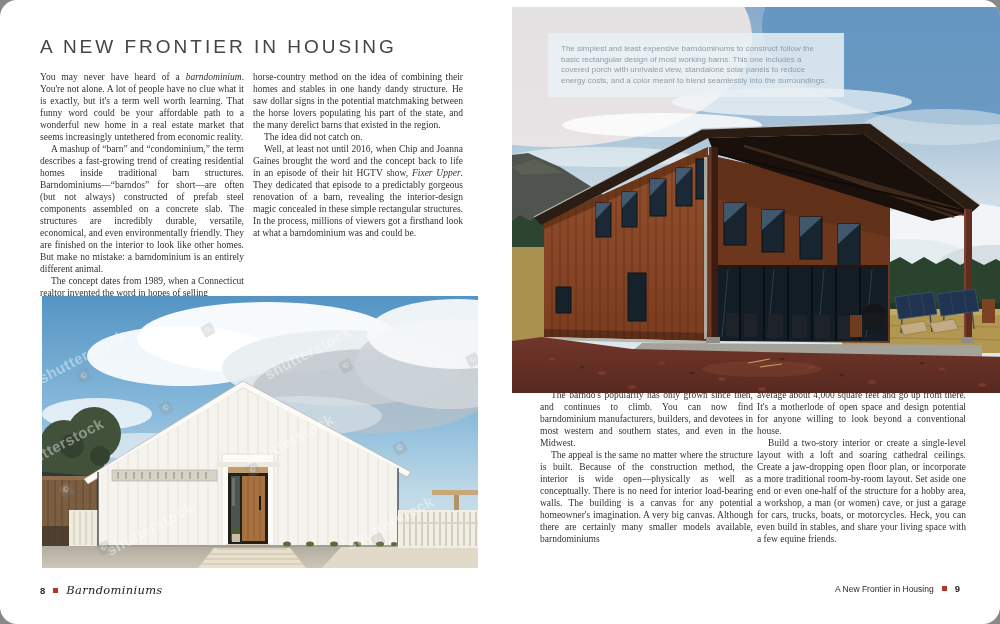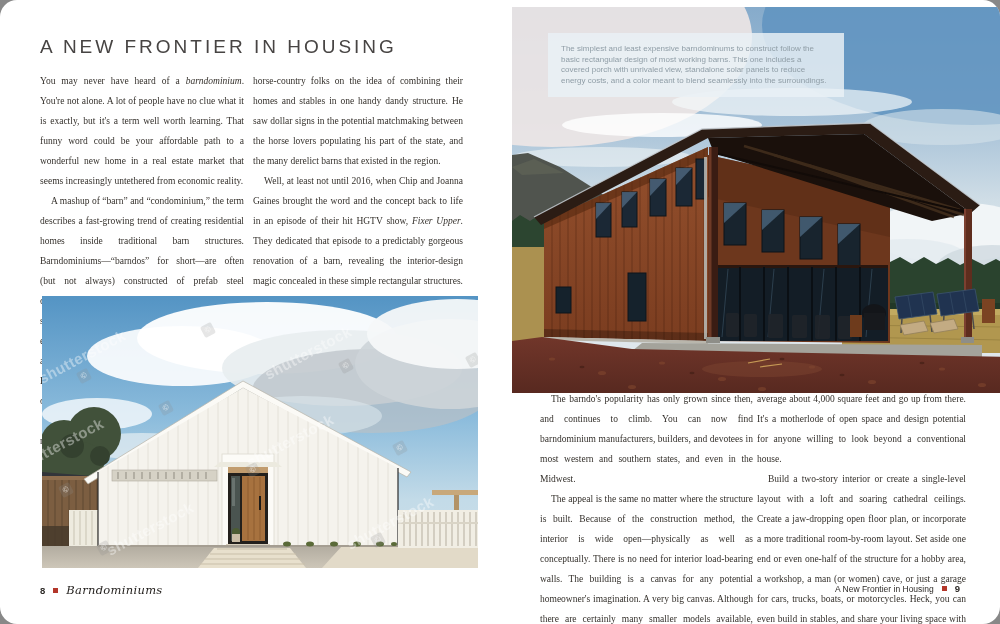--- a/index.html
+++ b/index.html
@@ -2,21 +2,21 @@
 <html><head>
 <meta charset="utf-8">
 <style>
   html,body{margin:0;padding:0;background:#888;}
   .spread{position:relative;width:1000px;height:624px;background:#ffffff;overflow:hidden;
           font-family:"Liberation Serif",serif;border-radius:17px;}
   
   .title{position:absolute;left:40px;top:36px;margin:0;
          font-family:"Liberation Sans",sans-serif;font-weight:400;
          font-size:19px;letter-spacing:3px;color:#474443;white-space:nowrap;}
-  .col{position:absolute;font-size:9.5px;line-height:20px;color:#34302b;text-align:justify;}
+  .col{position:absolute;font-size:9.5px;line-height:12px;color:#34302b;text-align:justify;}
   .col p{margin:0;}
   .col p.indent{text-indent:11px;}
   .col-l1{left:40px;top:71px;width:204px;}
   .col-l2{left:253px;top:71px;width:210px;}
   .col-r1{left:540px;top:389px;width:213px;}
   .col-r2{left:757px;top:389px;width:209px;}
   
   .folio{position:absolute;top:583px;display:flex;align-items:center;gap:8px;
          font-family:"Liberation Sans",sans-serif;font-size:8.5px;color:#2e2b28;}
   .folio-left{left:40px;}
@@ -51,21 +51,22 @@
 
   <section>
     <h1 class="title">A NEW FRONTIER IN HOUSING</h1>
 
     <div class="col col-l1">
         <p><span>You may never have heard of a </span><i>barndominium</i><span>. You're not alone. A lot of people have no clue what it is exactly, but it's a term well worth learning. That funny word could be your affordable path to a wonderful new home in a real estate market that seems increasingly untethered from economic reality.</span></p>
         <p class="indent"><span>A mashup of “barn” and “condominium,” the term describes a fast-growing trend of creating residential homes inside traditional barn structures. Barndominiums—“barndos” for short—are often (but not always) constructed of prefab steel components assembled on a concrete slab. The structures are incredibly durable, versatile, economical, and even environmentally friendly. They are finished on the interior to look like other homes. But make no mistake: a barndominium is an entirely different animal.</span></p>
         <p class="indent"><span>The concept dates from 1989, when a Connecticut realtor invented the word in hopes of selling</span></p>
       </div>
     <div class="col col-l2">
-        <p><span>horse-country folks on the idea of combining their homes and stables in one handy dandy structure. He saw dollar signs in the potential matchmaking between the horse lovers populating his part of the state, and the many derelict barns that existed in the region.</span></p>
+        <p><span>horse-country method on the idea of combining their homes and stables in one handy dandy structure. He saw dollar signs in the potential matchmaking between the horse lovers populating his part of the state, and the many derelict barns that existed in the region.</span></p>
+        <p class="indent"><span>The idea did not catch on.</span></p>
         <p class="indent"><span>Well, at least not until 2016, when Chip and Joanna Gaines brought the word and the concept back to life in an episode of their hit HGTV show, </span><i>Fixer Upper</i><span>. They dedicated that episode to a predictably gorgeous renovation of a barn, revealing the interior-design magic concealed in these simple rectangular structures. In the process, millions of viewers got a firsthand look at what a barndominium was and could be.</span></p>
       </div>
 
     <figure class="photo photo-left" style="margin:0;">
       <svg width="436" height="272" viewBox="0 0 436 272">
         <defs>
           <linearGradient id="skyL" x1="0" y1="0" x2="0" y2="1">
             <stop offset="0" stop-color="#5494c4"></stop>
               <stop offset="0.45" stop-color="#8cbcdc"></stop>
             <stop offset="0.75" stop-color="#c3dbe8"></stop>

